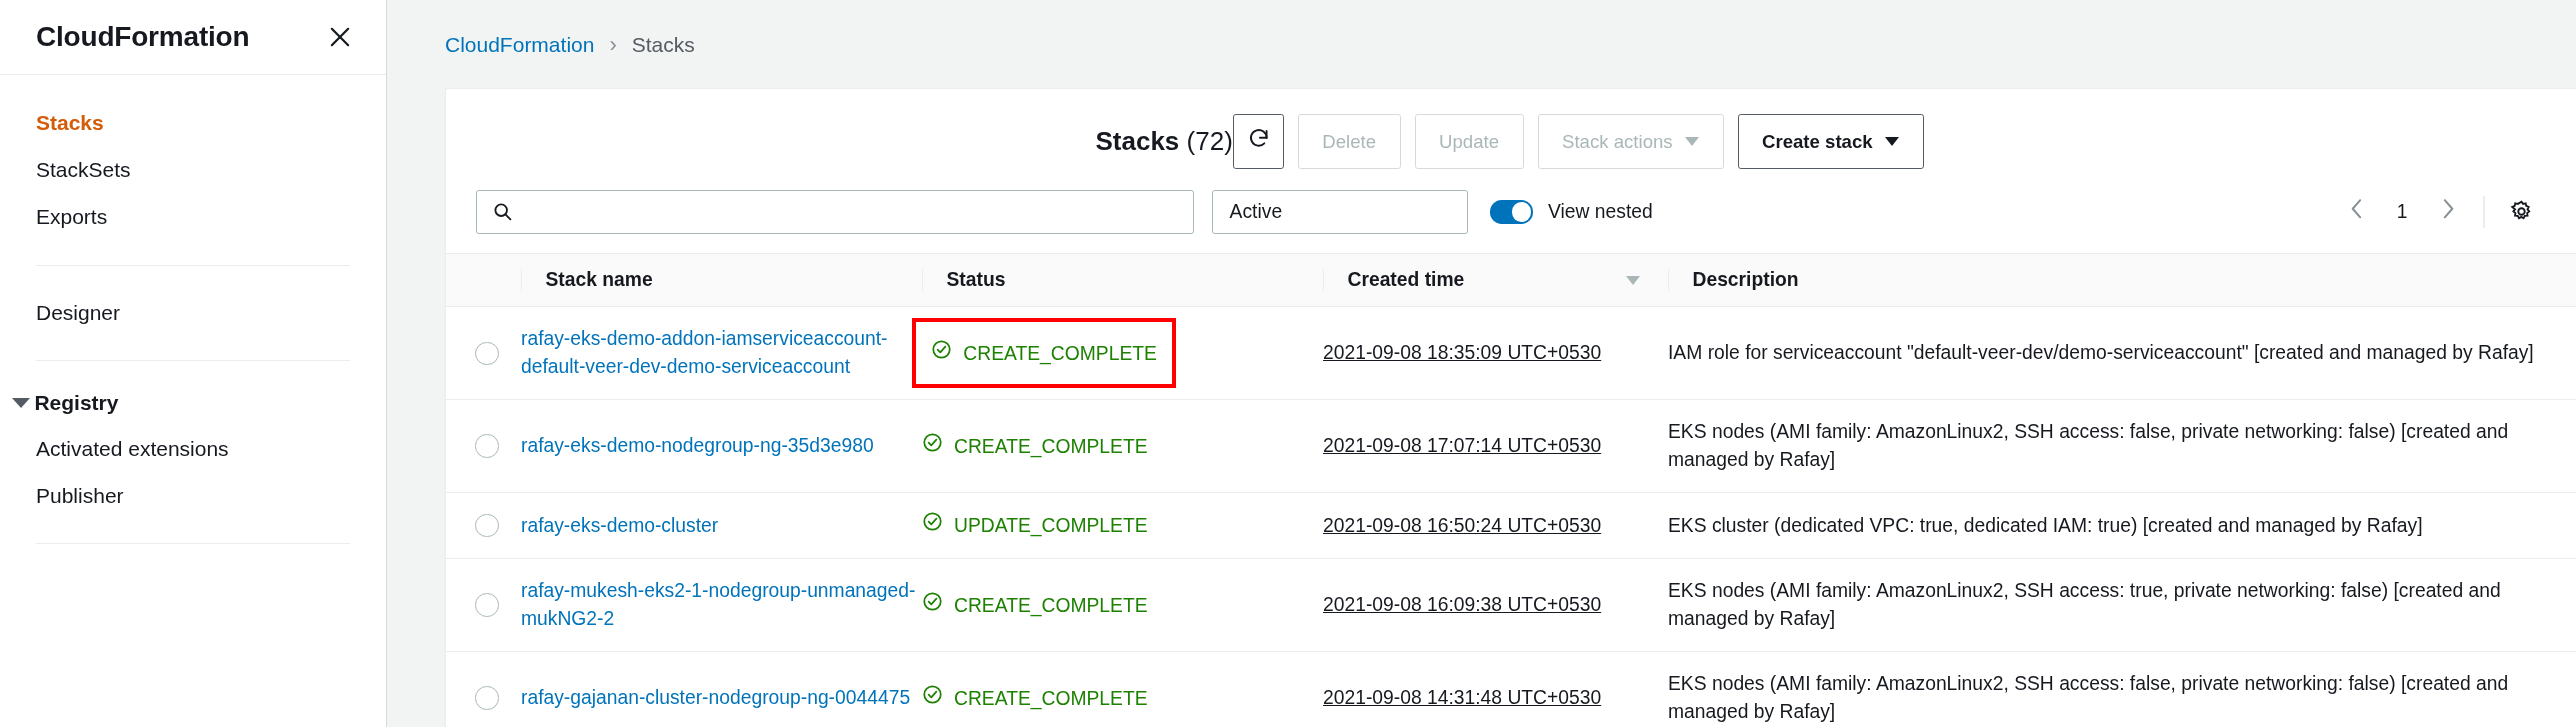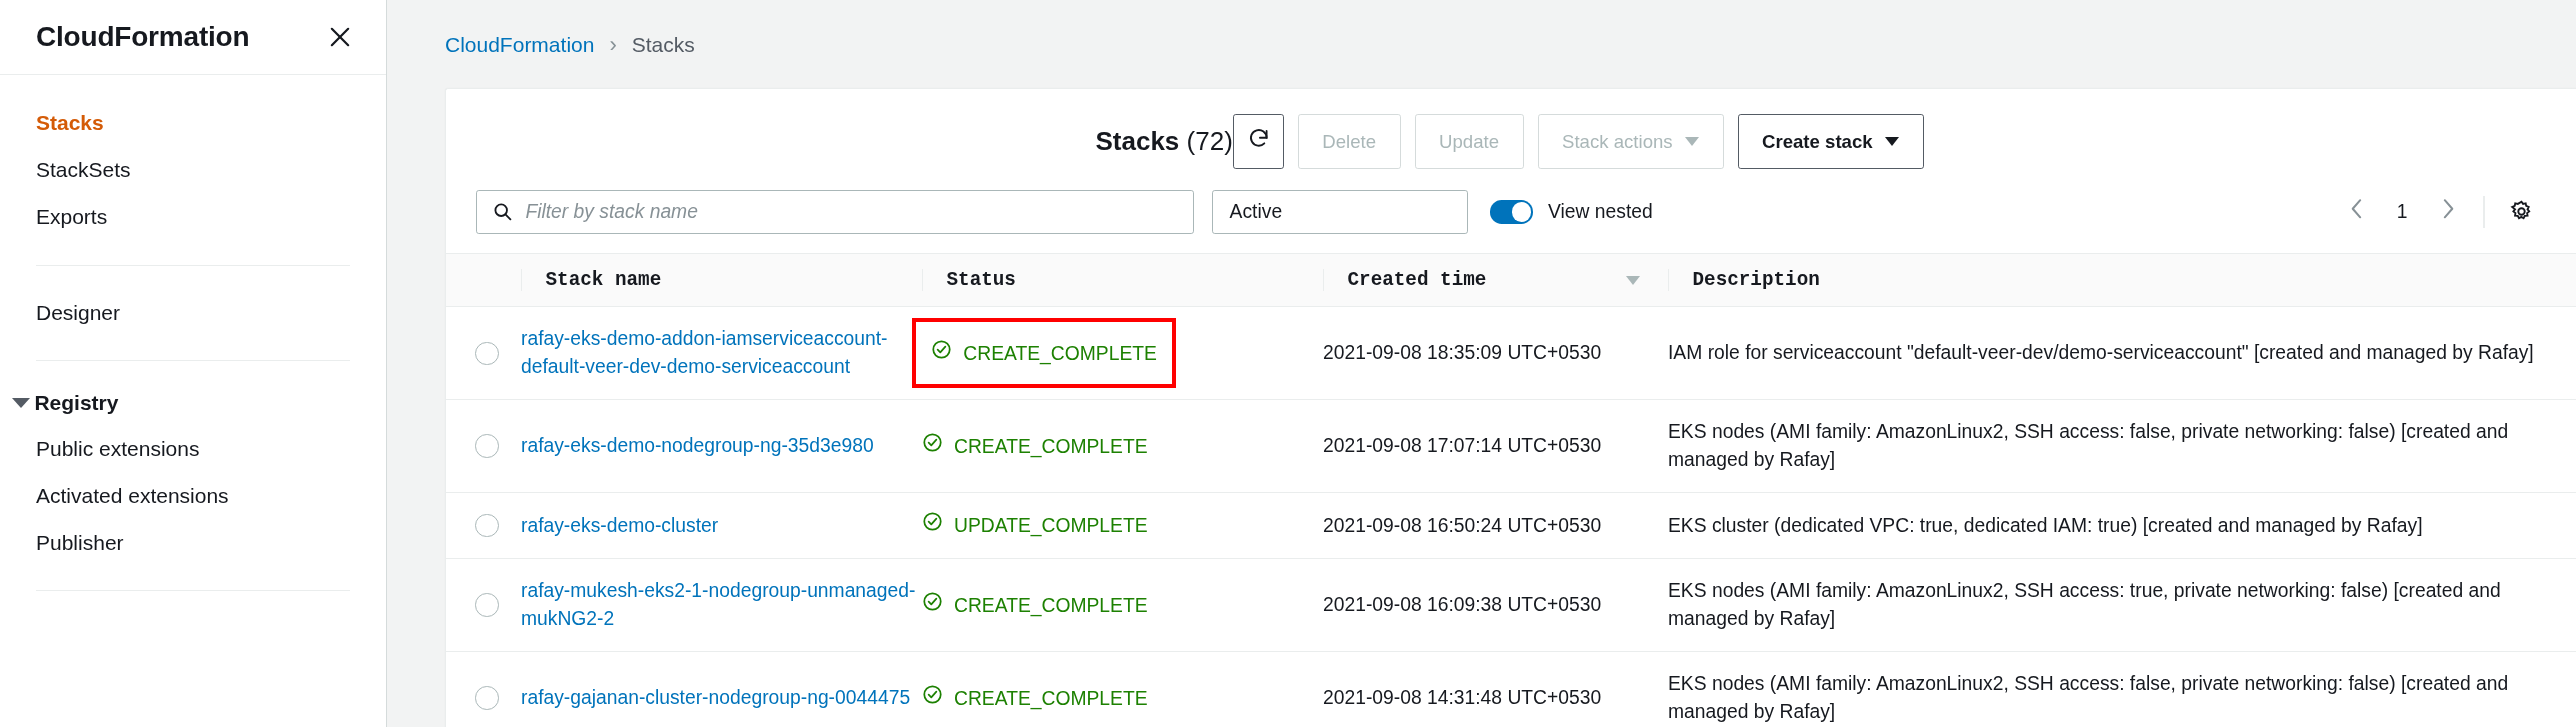--- a/index.html
+++ b/index.html
@@ -307,21 +307,20 @@
   .col-time  { width: 345px; }
   .col-desc  { width: auto; }
 
   .th-inner {
     padding-left: 23.5px;
     border-left: 1.4px solid #eaeded;
     display: flex;
     align-items: center;
     justify-content: space-between;
     padding-right: 28px;
-    font-family: Liberation Mono, monospace;
   }
   .th-inner.noborder { border-left: none; }
   .sort-tri {
     width: 0; height: 0;
     border-left: 7.6px solid transparent;
     border-right: 7.6px solid transparent;
     border-top: 9.7px solid #aab7b8;
   }
 
   .cell-pad { padding-left: 23.5px; padding-right: 23.5px; }
@@ -347,21 +346,21 @@
     font-size: 19.3px;
     white-space: nowrap;
   }
   .status svg { flex: 0 0 auto; }
   .status-wrap { display: inline-block; }
   .status-wrap.highlight {
     border: 4.8px solid #ff0000;
     padding: 16.6px 15px;
     margin: -8.3px 0 -8.3px -9.7px;
   }
-  .time { white-space: nowrap; }
+  .time { white-space: nowrap; text-decoration: underline; }
   .desc { padding-right: 41px; }
 </style>
 </head>
 <body>
 
 <div class="app">
 
   <aside class="sidebar">
     <div class="sidebar-header">
       <div class="sidebar-title">CloudFormation</div>
@@ -390,23 +389,20 @@
         <span>Designer</span>
       </div>
 
       <div class="nav-divider"></div>
 
       <div class="nav-section-header" style="margin-top:19.3px;">
         <span class="caret"></span>
         <span class="nav-section-label">Registry</span>
       </div>
       <div class="nav-item">
-        <span>Public extensions</span>
-      </div>
-      <div class="nav-item">
         <span>Activated extensions</span>
       </div>
       <div class="nav-item">
         <span>Publisher</span>
       </div>
 
       <div class="nav-divider"></div>
     </nav>
   </aside>
 
@@ -453,21 +449,20 @@
       </div>
 
       <div class="filter-row">
         <div class="search-box">
           <span>
             <svg width="21" height="21" viewBox="0 0 24 24" fill="none" stroke="#16191f" stroke-width="2.1" stroke-linecap="round">
               <circle cx="10.5" cy="10.5" r="6.6"></circle>
                 <line x1="15.4" y1="15.4" x2="21" y2="21"></line>
             </svg>
           </span>
-          <input class="search-input" type="text" placeholder="Filter by stack name" style="">
         </div>
 
         <div class="select-box">
           <span>Active</span>
           <span class="tri" style="border-top-color:#16191f;"></span>
         </div>
 
         <div class="toggle-wrap">
           <div class="toggle"></div>
           <span class="toggle-label">View nested</span>

